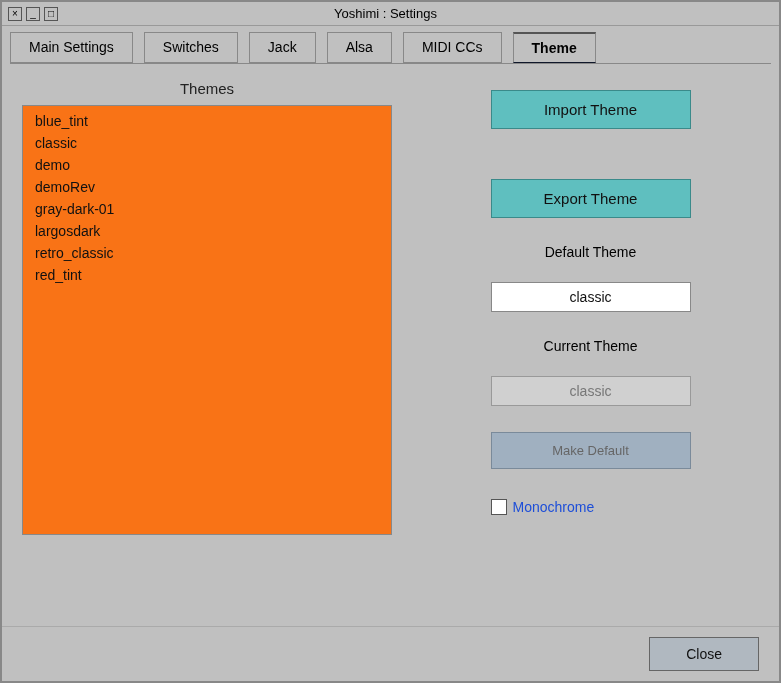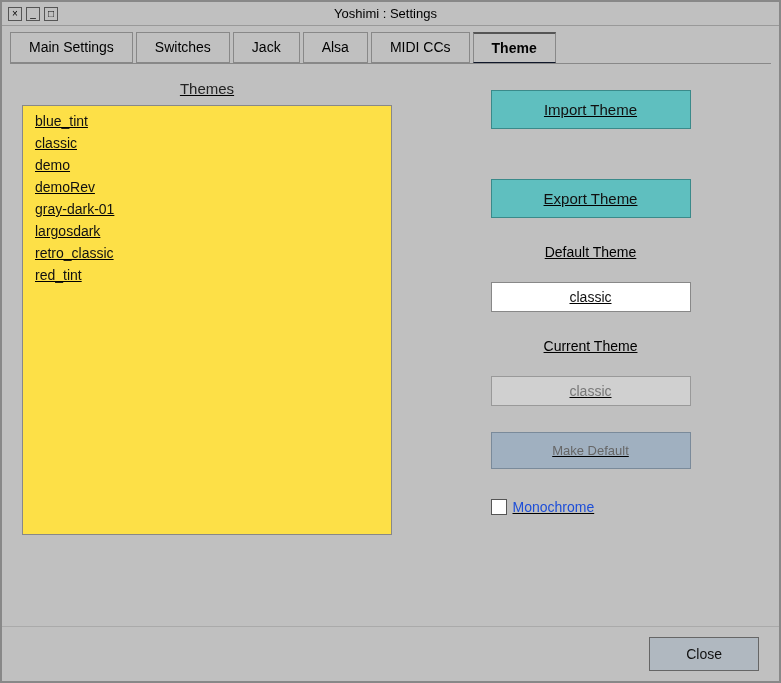--- a/index.html
+++ b/index.html
@@ -53,21 +53,21 @@
       flex: 1;
       text-align: center;
       font-size: 13px;
       font-weight: normal;
     }
 
     .tabs-row {
       display: flex;
       flex-direction: row;
       padding: 6px 8px 0 8px;
-      gap: 4px;
+      gap: 12px;
       background: #c0c0c0;
     }
 
     .tab {
       padding: 6px 18px;
       border: 1px solid #888;
       background: #c0c0c0;
       cursor: pointer;
       font-size: 14px;
       margin-right: -1px;
@@ -99,40 +99,39 @@
       background: #c0c0c0;
       display: flex;
       flex-direction: column;
     }
 
     .themes-section {
       display: flex;
       flex-direction: row;
       gap: 30px;
       flex: 1;
-      text-decoration: underline;
     }
 
     .themes-left {
       display: flex;
       flex-direction: column;
       align-items: center;
       flex: 0 0 370px;
     }
 
     .themes-label {
       font-size: 15px;
       margin-bottom: 8px;
       color: #222;
     }
 
     .themes-list {
       width: 370px;
       height: 430px;
-      background: #fde047;
+      background: #f97316;
       border: 1px solid #888;
       overflow-y: auto;
       padding: 4px 8px;
     }
 
     .themes-list-item {
       padding: 3px 4px;
       cursor: pointer;
       font-size: 14px;
       color: #111;

